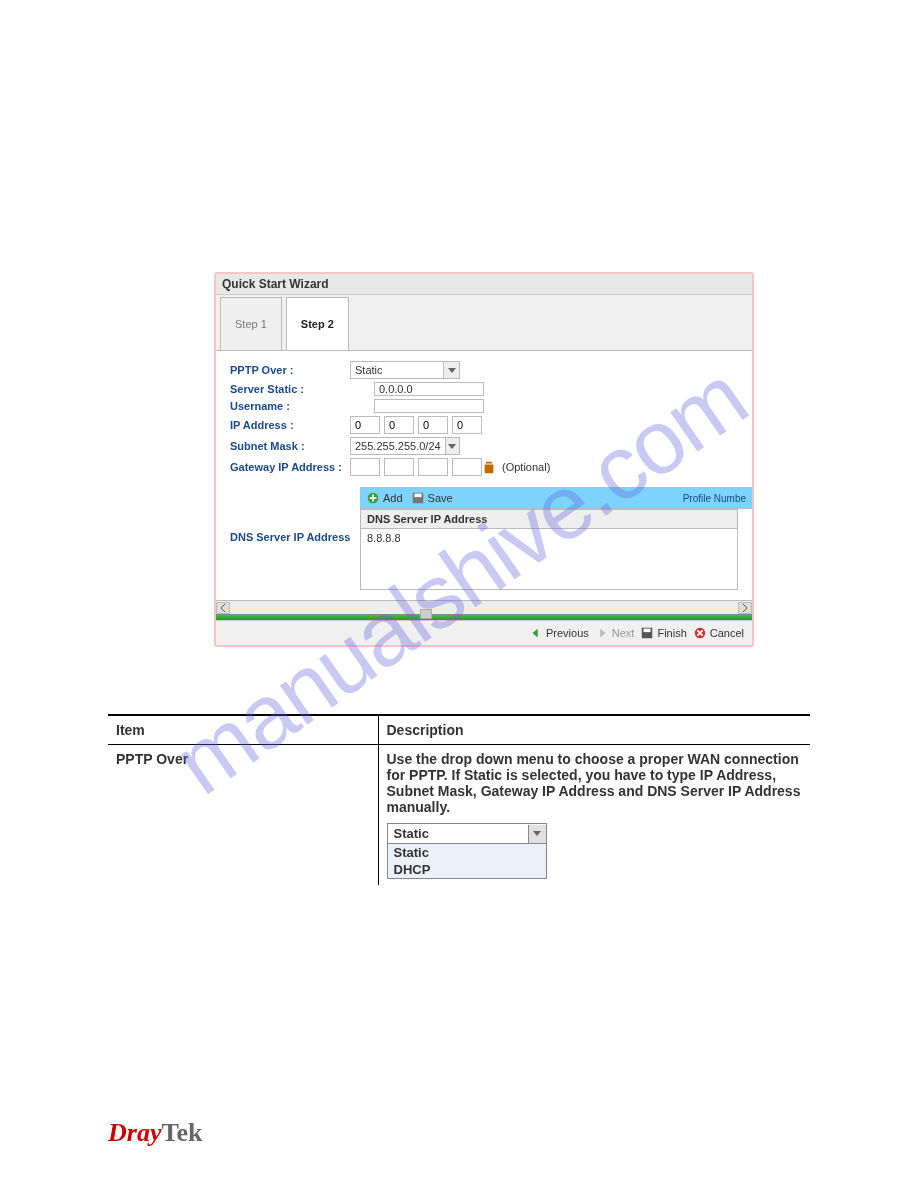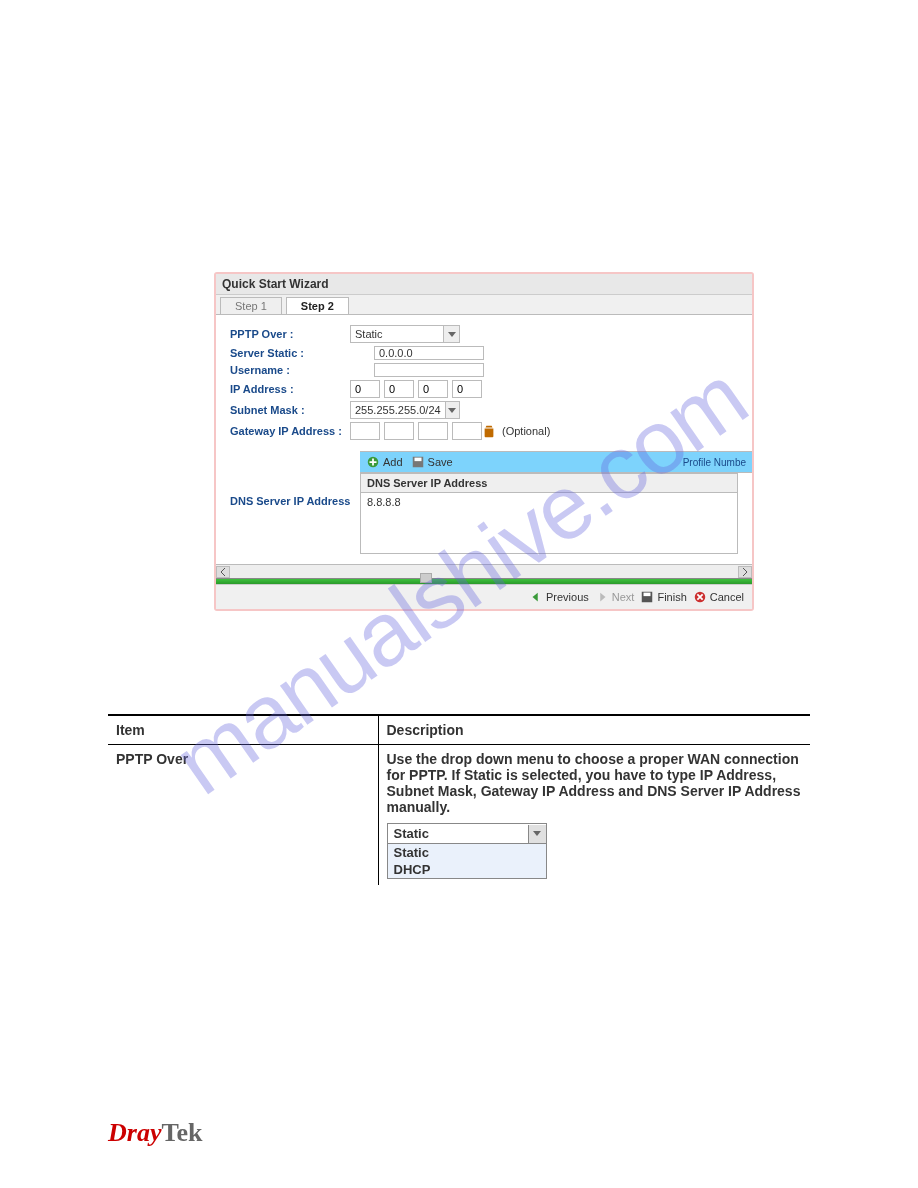--- a/index.html
+++ b/index.html
@@ -6,21 +6,21 @@
 body { width: 918px; height: 1188px; background: #fff; font-family: Arial, sans-serif; font-size: 12px; color: #333; position: relative; }
 
 
 .watermark { position: absolute; top: 280px; left: 120px; width: 680px; height: 600px; display: flex; align-items: center; justify-content: center; pointer-events: none; z-index: 5; }
 .watermark-text { font-size: 90px; color: rgba(100,100,220,0.35); transform: rotate(-35deg); font-family: Arial, sans-serif; white-space: nowrap; letter-spacing: -2px; }
 
 
 .wizard { position: absolute; top: 272px; left: 214px; width: 540px; border: 2px solid #f6c6c6; border-radius: 3px; background: #f3f3f3; z-index: 2; }
 .wizard-header { background: #e8e8e8; border-bottom: 1px solid #ccc; padding: 3px 6px; font-size: 12px; font-weight: 700; color: #333; }
 .tabs { display: flex; background: #f0f0f0; border-bottom: 1px solid #bbb; padding-top: 2px; }
-.tab { padding: 2px 14px; margin-left: 4px; font-size: 11px; border: 1px solid #bbb; border-bottom: none; background: #efefef; color: #777; cursor: pointer; }
+.tab { padding: 20px 14px; margin-left: 4px; font-size: 11px; border: 1px solid #bbb; border-bottom: none; background: #efefef; color: #777; cursor: pointer; }
 .tab.active { background: #fff; color: #222; font-weight: 700; }
 .wizard-body { background: #fff; padding: 10px 14px 10px 14px; position: relative; }
 
 .form-row { display: flex; align-items: center; margin-bottom: 3px; }
 .form-row .label { width: 120px; color: #1a4a8a; font-weight: 700; font-size: 11px; }
 .text-input { border: 1px solid #bbb; height: 14px; padding: 1px 4px; font-size: 11px; background: #fff; color: #333; margin-left: 24px; }
 .select-box { border: 1px solid #bbb; height: 18px; width: 110px; display: flex; align-items: center; background: #fff; }
 .select-box span { flex: 1; padding: 0 4px; font-size: 11px; }
 .select-arrow { width: 16px; height: 16px; border-left: 1px solid #bbb; background: #eee; display:flex; align-items:center; justify-content:center; }
 .sel-tri { width:0;height:0;border-left:4px solid transparent;border-right:4px solid transparent;border-top:5px solid #666; }

